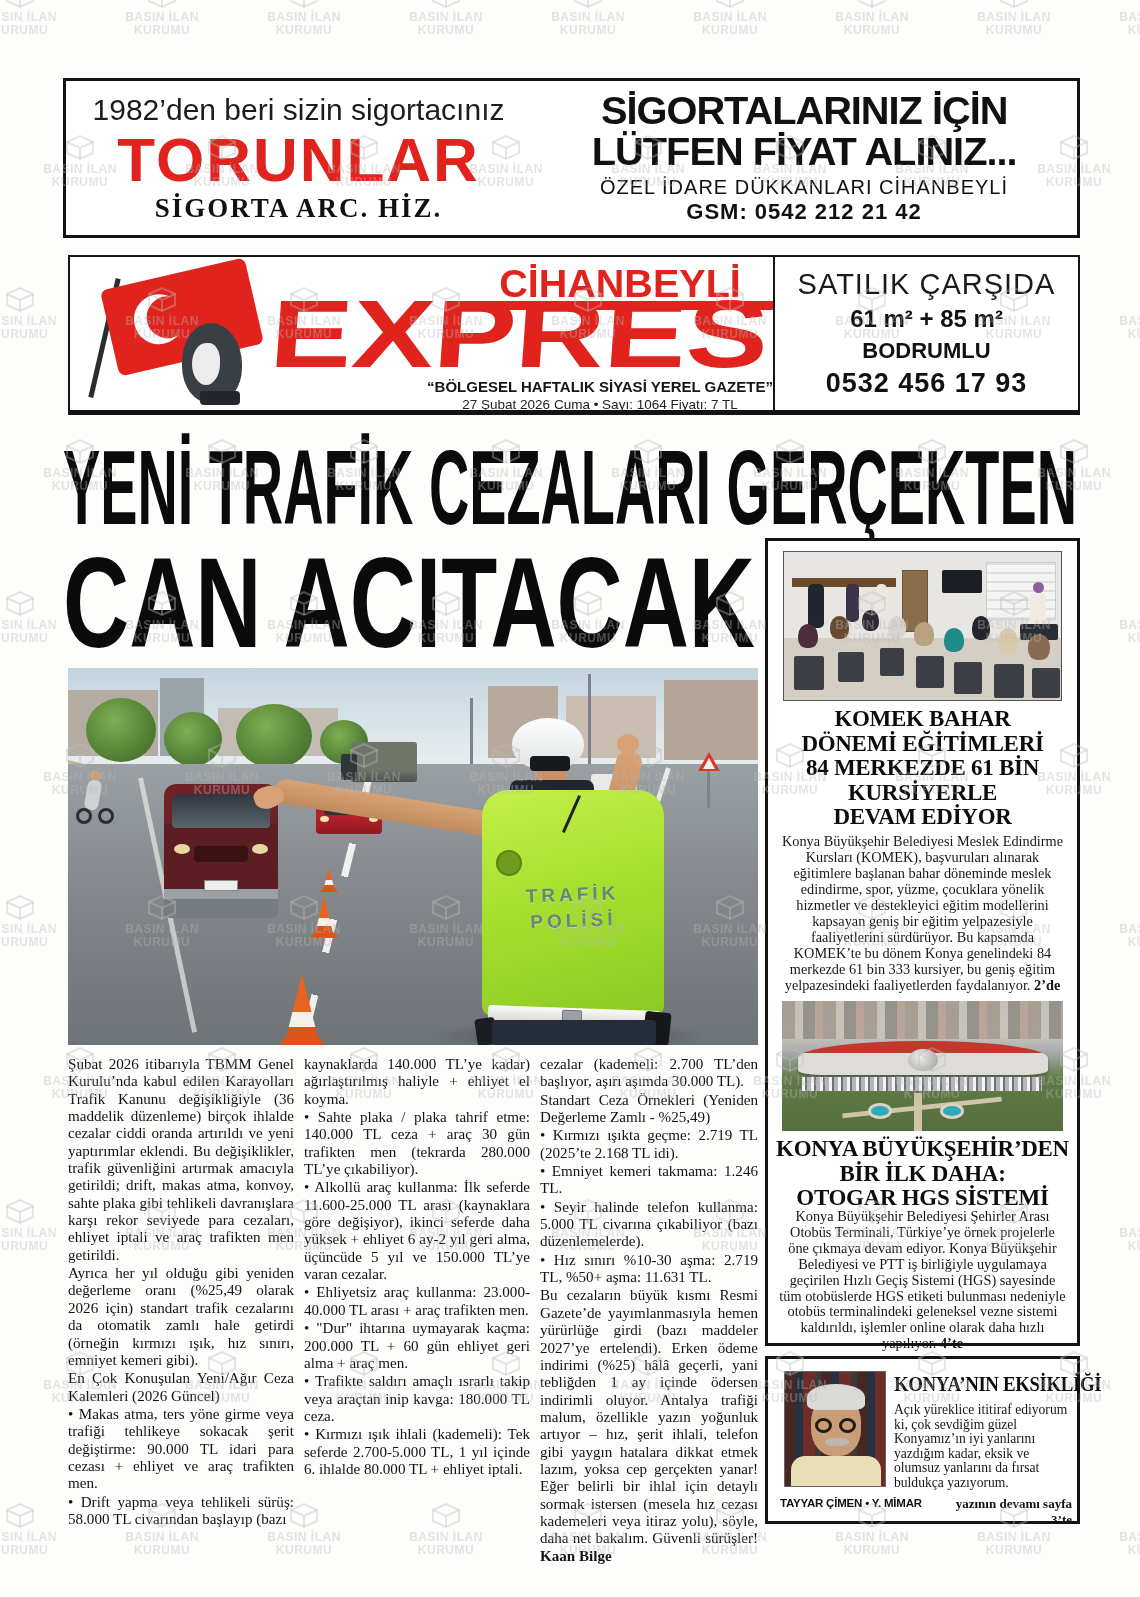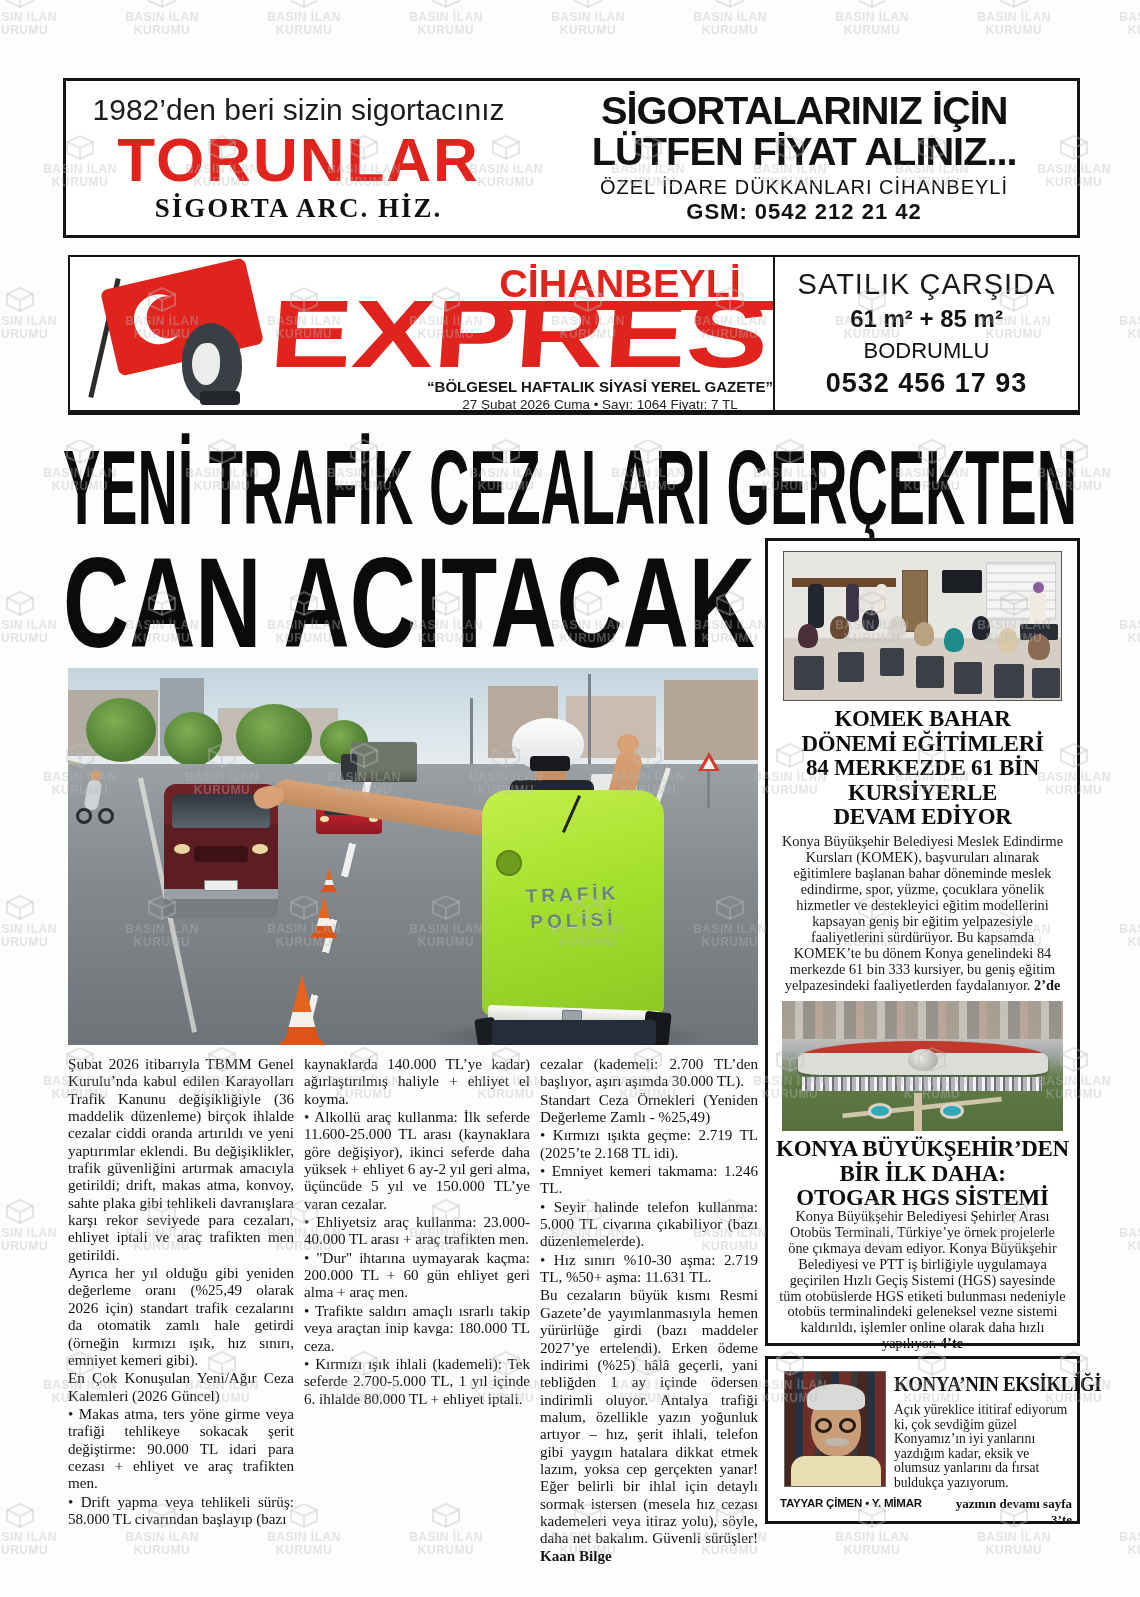--- a/index.html
+++ b/index.html
@@ -30,21 +30,21 @@
   .flag-cres{position:absolute;left:26px;top:16px;width:50px;height:50px;background:#fff;border-radius:50%}
   .flag-cres-in{position:absolute;left:13px;top:4px;width:42px;height:42px;background:#e0231d;border-radius:50%}
   .ata-head{position:absolute;left:100px;top:58px;width:60px;height:80px;background:#3a3f45;border-radius:48% 52% 44% 46%}
   .ata-face{position:absolute;left:10px;top:20px;width:28px;height:42px;background:#ececec;border-radius:50% 40% 50% 50%}
   .ata-collar{position:absolute;left:118px;top:126px;width:40px;height:14px;background:#23262b;border-radius:4px}
 
   
   .satilik{left:773px;top:255px;width:307px;height:160px;border:2px solid #141414;border-bottom:5px solid #141414;background:#fff;display:flex;flex-direction:column;align-items:center;justify-content:space-evenly;padding:6px 4px;z-index:2}
   .st-1{font-size:29px;letter-spacing:1px;font-weight:400;color:#1a1a1a}
   .st-2{font-size:24px;font-weight:900}
-  .st-3{font-size:22px;font-weight:400}
+  .st-3{font-size:22px;font-weight:700}
   .st-4{font-size:22px;font-weight:900;letter-spacing:0}
   .st-phone{font-size:27px;font-weight:900;letter-spacing:1px}
 
   
   .hl-svg{z-index:2}
   .hl-text{font-family:"Liberation Sans",sans-serif;font-weight:900;fill:#0b0b0b}
 
   
   .photo-main{left:68px;top:668px;width:690px;height:377px;overflow:hidden;background:linear-gradient(180deg,#c3d4df 0,#dde7ec 70px,#e9edef 100px);z-index:1}
   .pm-road{position:absolute;left:0;top:96px;width:100%;height:281px;background:linear-gradient(180deg,#9aa0a4 0,#85898d 120px,#6e7377 281px)}
@@ -362,20 +362,21 @@
 
 <div class="abs news-col c1">
     <div class="para"><span>Şubat 2026 itibarıyla TBMM Genel Kurulu’nda kabul edilen Karayolları Trafik Kanunu değişikliğiyle (36 maddelik düzenleme) birçok ihlalde cezalar ciddi oranda artırıldı ve yeni yaptırımlar eklendi. Bu değişiklikler, trafik güvenliğini artırmak amacıyla getirildi; drift, makas atma, konvoy, sahte plaka gibi tehlikeli davranışlara karşı rekor seviyede para cezaları, ehliyet iptali ve araç trafikten men getirildi.</span></div>
     <div class="para"><span>Ayrıca her yıl olduğu gibi yeniden değerleme oranı (%25,49 olarak 2026 için) standart trafik cezalarını da otomatik zamlı hale getirdi (örneğin kırmızı ışık, hız sınırı, emniyet kemeri gibi).</span></div>
     <div class="para"><span style="font-weight: 400;">En Çok Konuşulan Yeni/Ağır Ceza Kalemleri (2026 Güncel)</span></div>
     <div class="para"><span>• Makas atma, ters yöne girme veya trafiği tehlikeye sokacak şerit değiştirme: 90.000 TL idari para cezası + ehliyet ve araç trafikten men.</span></div>
     <div class="para"><span>• Drift yapma veya tehlikeli sürüş: 58.000 TL civarından başlayıp (bazı</span></div>
   </div>
 <div class="abs news-col c2">
     <div class="para"><span>kaynaklarda 140.000 TL’ye kadar) ağırlaştırılmış haliyle + ehliyet el koyma.</span></div>
+    <div class="para"><span>• Sahte plaka / plaka tahrif etme: 140.000 TL ceza + araç 30 gün trafikten men (tekrarda 280.000 TL’ye çıkabiliyor).</span></div>
     <div class="para"><span>• Alkollü araç kullanma: İlk seferde 11.600-25.000 TL arası (kaynaklara göre değişiyor), ikinci seferde daha yüksek + ehliyet 6 ay-2 yıl geri alma, üçüncüde 5 yıl ve 150.000 TL’ye varan cezalar.</span></div>
     <div class="para"><span>• Ehliyetsiz araç kullanma: 23.000-40.000 TL arası + araç trafikten men.</span></div>
     <div class="para"><span>• "Dur" ihtarına uymayarak kaçma: 200.000 TL + 60 gün ehliyet geri alma + araç men.</span></div>
     <div class="para"><span>• Trafikte saldırı amaçlı ısrarlı takip veya araçtan inip kavga: 180.000 TL ceza.</span></div>
     <div class="para"><span>• Kırmızı ışık ihlali (kademeli): Tek seferde 2.700-5.000 TL, 1 yıl içinde 6. ihlalde 80.000 TL + ehliyet iptali.</span></div>
   </div>
 <div class="abs news-col c3">
     <div class="para"><span>cezalar (kademeli: 2.700 TL’den başlıyor, aşırı aşımda 30.000 TL).</span></div>
     <div class="para"><span>Standart Ceza Örnekleri (Yeniden Değerleme Zamlı - %25,49)</span></div>
     <div class="para"><span>• Kırmızı ışıkta geçme: 2.719 TL (2025’te 2.168 TL idi).</span></div>

